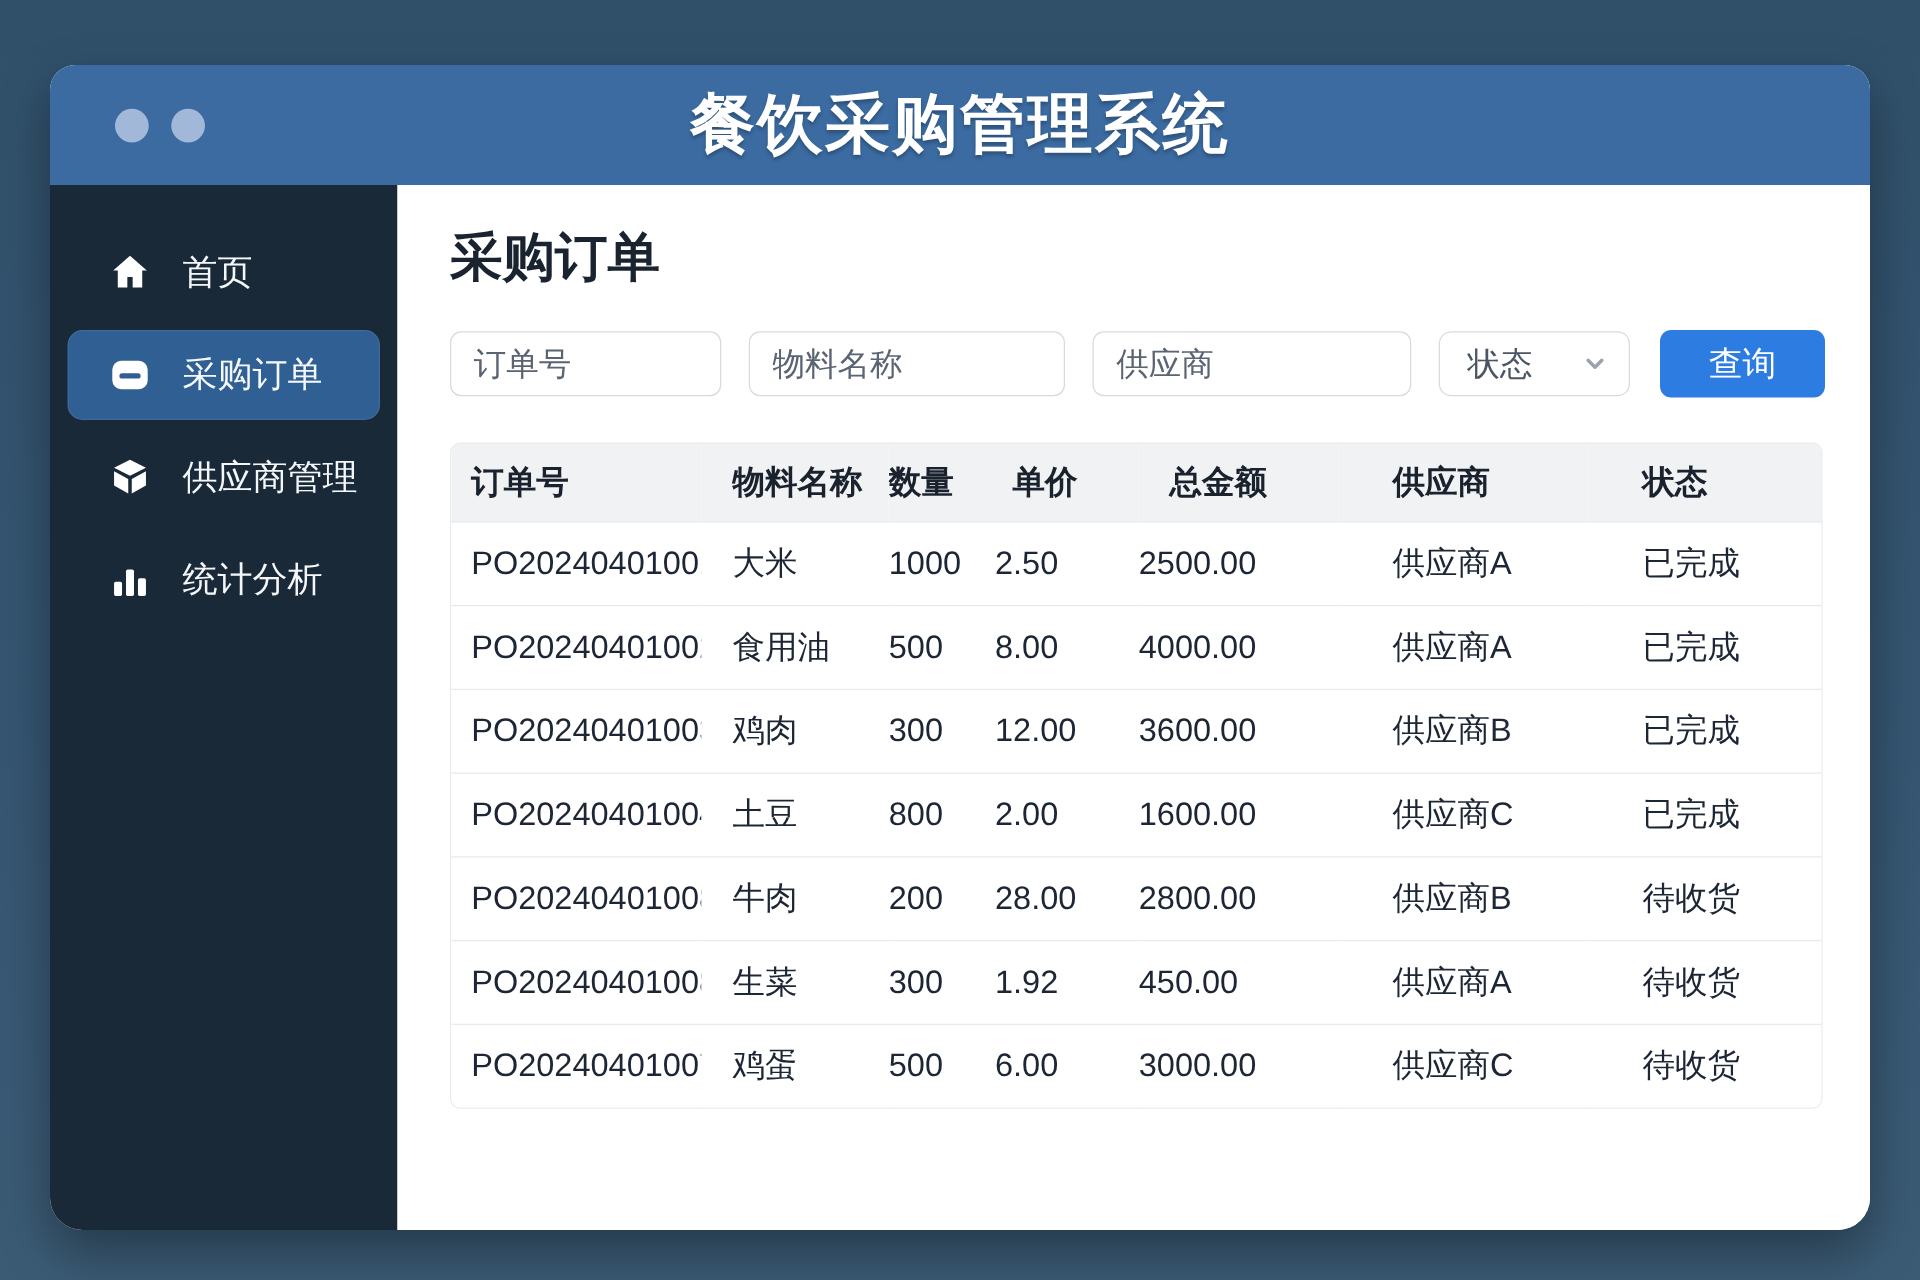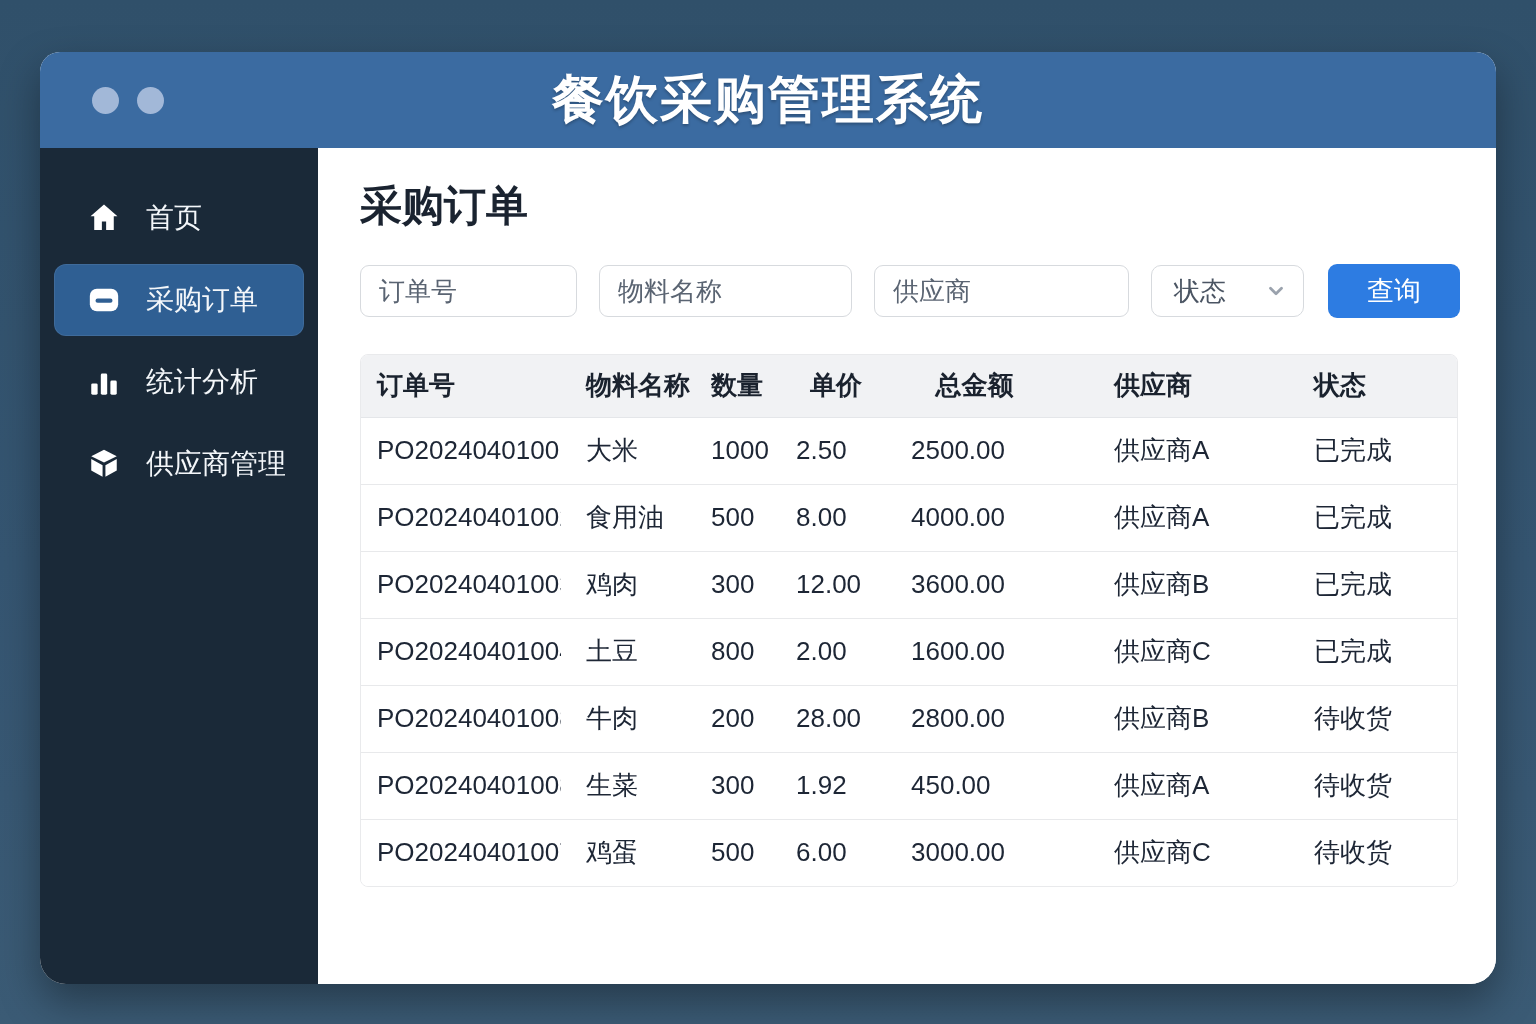--- a/index.html
+++ b/index.html
@@ -105,36 +105,36 @@
           <svg viewBox="0 0 24 24">
               <rect x="2" y="4" width="20" height="16" rx="5" fill="#ffffff"></rect>
               <rect x="6" y="11" width="12" height="3" rx="1.5" fill="#2f5f93"></rect>
             </svg>
         </span>
         <span>采购订单</span>
       </div>
       <div class="nav-item">
         <span class="nav-icon">
           <svg viewBox="0 0 24 24" fill="#ffffff">
+              <path d="M12 2 3 6.5l9 4.5 9-4.5L12 2z"></path>
+              <path d="M3 8.5v8L11 21v-8.2L3 8.5z"></path>
+              <path d="M21 8.5v8L13 21v-8.2l8-4.3z"></path>
+            </svg>
+        </span>
+        <span>供应商管理</span>
+      </div>
+      <div class="nav-item">
+        <span class="nav-icon">
+          <svg viewBox="0 0 24 24" fill="#ffffff">
               <rect x="3" y="13" width="4.5" height="8" rx="1"></rect>
               <rect x="9.75" y="6" width="4.5" height="15" rx="1"></rect>
               <rect x="16.5" y="11" width="4.5" height="10" rx="1"></rect>
             </svg>
         </span>
         <span>统计分析</span>
-      </div>
-      <div class="nav-item">
-        <span class="nav-icon">
-          <svg viewBox="0 0 24 24" fill="#ffffff">
-              <path d="M12 2 3 6.5l9 4.5 9-4.5L12 2z"></path>
-              <path d="M3 8.5v8L11 21v-8.2L3 8.5z"></path>
-              <path d="M21 8.5v8L13 21v-8.2l8-4.3z"></path>
-            </svg>
-        </span>
-        <span>供应商管理</span>
       </div>
     </nav>
 
     <main class="main">
       <h1 class="page-title">采购订单</h1>
 
       <div class="filter-bar">
         <input class="filter-input w1" type="text" placeholder="订单号" style="">
         <input class="filter-input w2" type="text" placeholder="物料名称" style="">
         <input class="filter-input w3" type="text" placeholder="供应商" style="">

